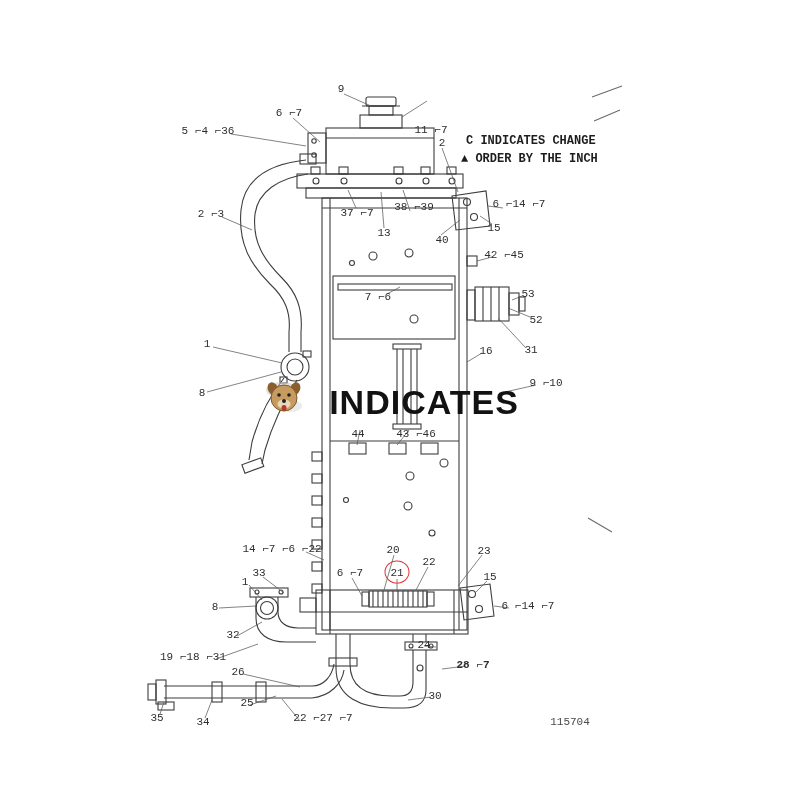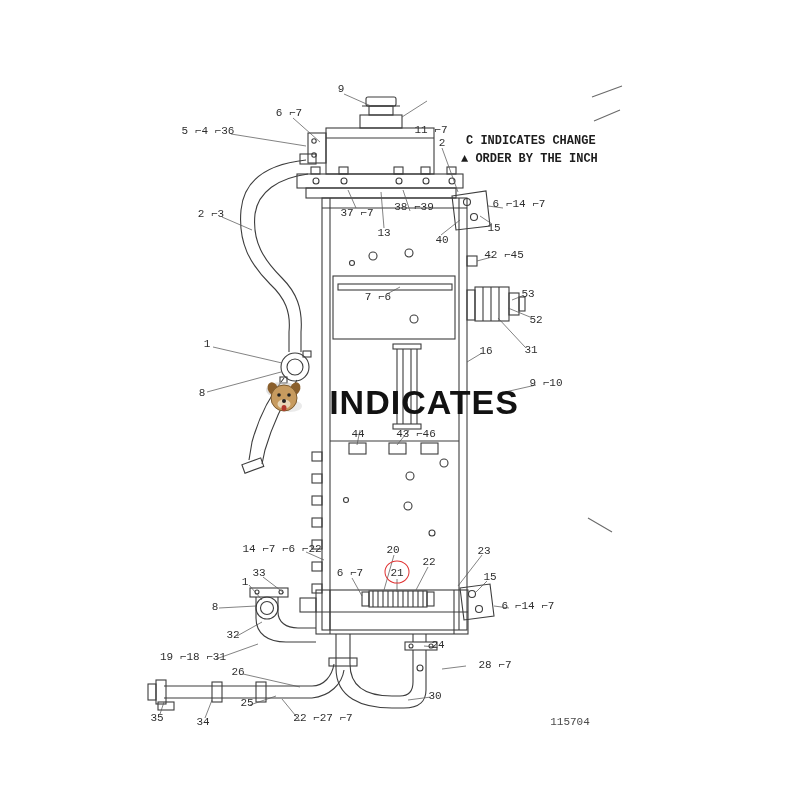--- a/index.html
+++ b/index.html
@@ -251,23 +251,23 @@
       <span class="callout" style="left: 393px; top: 550px;">20</span>
       <span class="callout" style="left: 484px; top: 551px;">23</span>
       <span class="callout" style="left: 429px; top: 562px;">22</span>
       <span class="callout" style="left: 259px; top: 573px;">33</span>
       <span class="callout" style="left: 350px; top: 573px;">6 ⌐7</span>
       <span class="callout" style="left: 490px; top: 577px;">15</span>
       <span class="callout" style="left: 245px; top: 582px;">1</span>
       <span class="callout" style="left: 215px; top: 607px;">8</span>
       <span class="callout" style="left: 528px; top: 606px;">6 ⌐14 ⌐7</span>
       <span class="callout" style="left: 233px; top: 635px;">32</span>
-      <span class="callout" style="left: 438px; top: 645px;">24</span>
+      <span class="callout" style="left: 424px; top: 645px;">24</span>
       <span class="callout" style="left: 193px; top: 657px;">19 ⌐18 ⌐31</span>
-      <span class="callout" style="left: 495px; top: 665px;">28 ⌐7</span>
+      <span class="callout" style="left: 473px; top: 665px; font-weight: bold;">28 ⌐7</span>
       <span class="callout" style="left: 238px; top: 672px;">26</span>
       <span class="callout" style="left: 435px; top: 696px;">30</span>
       <span class="callout" style="left: 247px; top: 703px;">25</span>
       <span class="callout" style="left: 157px; top: 718px;">35</span>
       <span class="callout" style="left: 203px; top: 722px;">34</span>
       <span class="callout" style="left: 323px; top: 718px;">22 ⌐27 ⌐7</span>
     </div>
 
   <div class="highlight" style="left: 397px; top: 572px; border-color: rgb(224, 48, 48);">
     <span>21</span>

